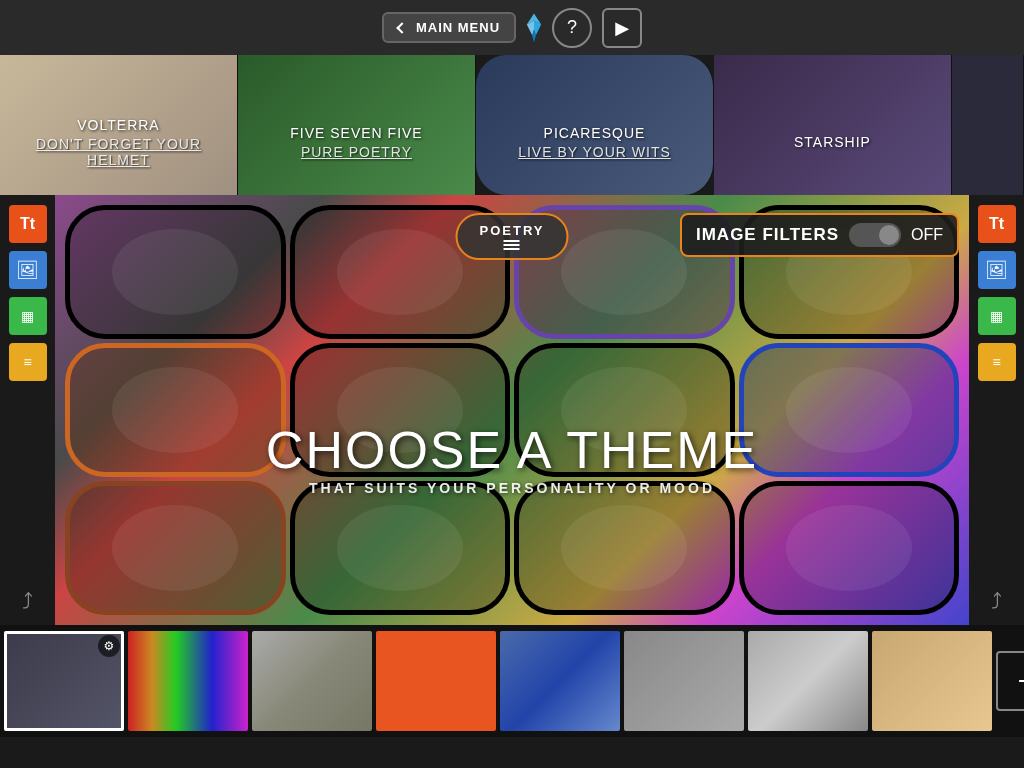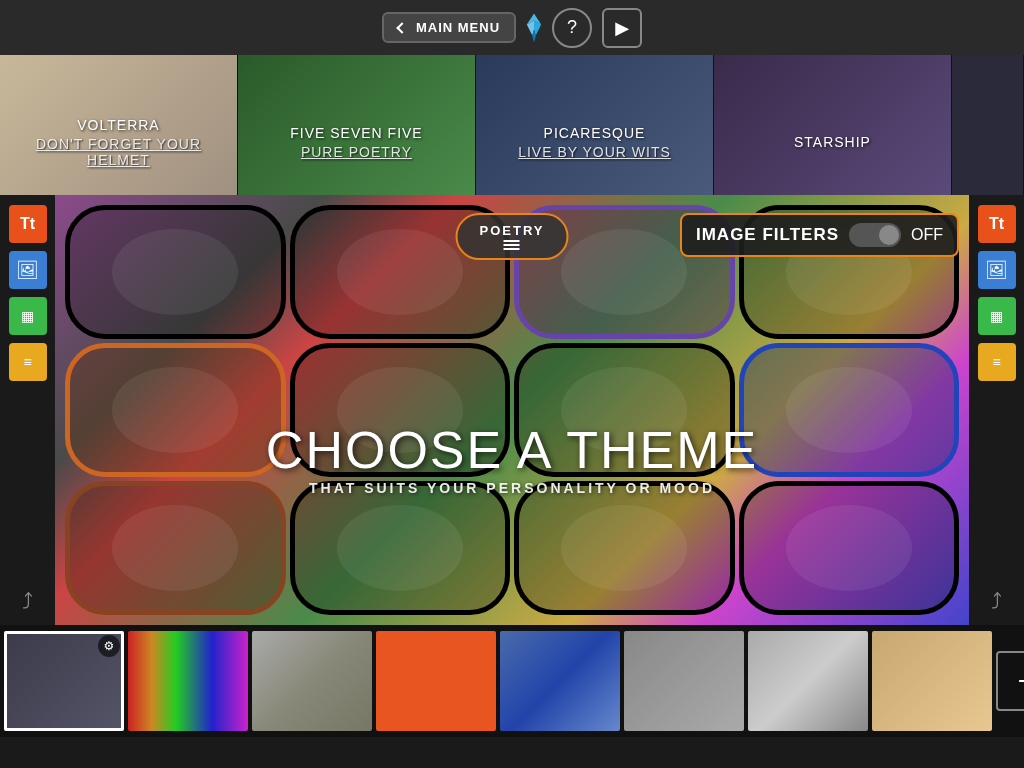--- a/index.html
+++ b/index.html
@@ -118,21 +118,21 @@
       letter-spacing: 1px;
       margin-top: 3px;
       text-shadow: 1px 1px 2px rgba(0,0,0,0.8);
       text-decoration: underline;
     }
 
     
     .tc-volterra { background-color: #c8b89a; }
     .tc-fivesevenfive { background-color: #000000; }
     .tc-nantucket { background-color: #c4a96a; }
-    .tc-picaresque { background-color: #3b82f6; }
+    .tc-picaresque { background-color: #3b82f6; border-radius: 31px; }
     .tc-starship { background-color: #b91c1c; }
 
     
     #middle-section {
       width: 100%;
       height: 430px;
       display: flex;
       position: relative;
       background: #a3a3a3;
     }

